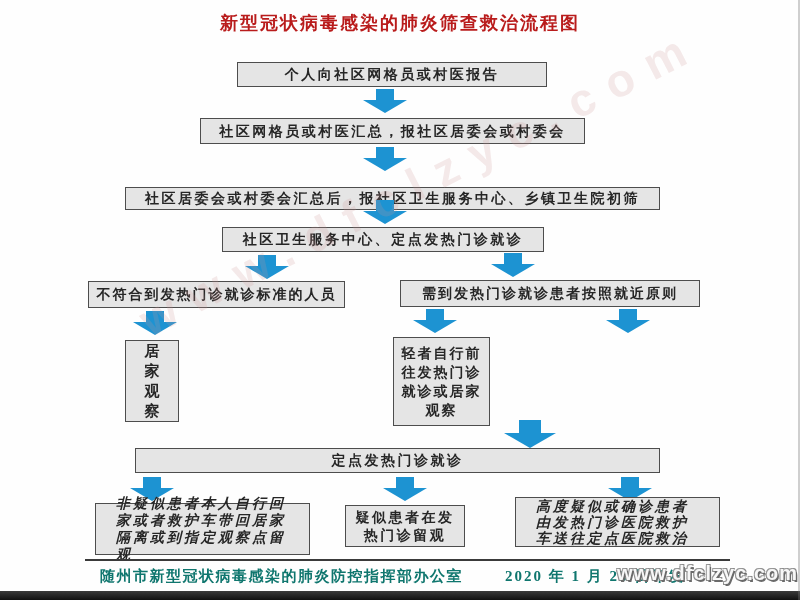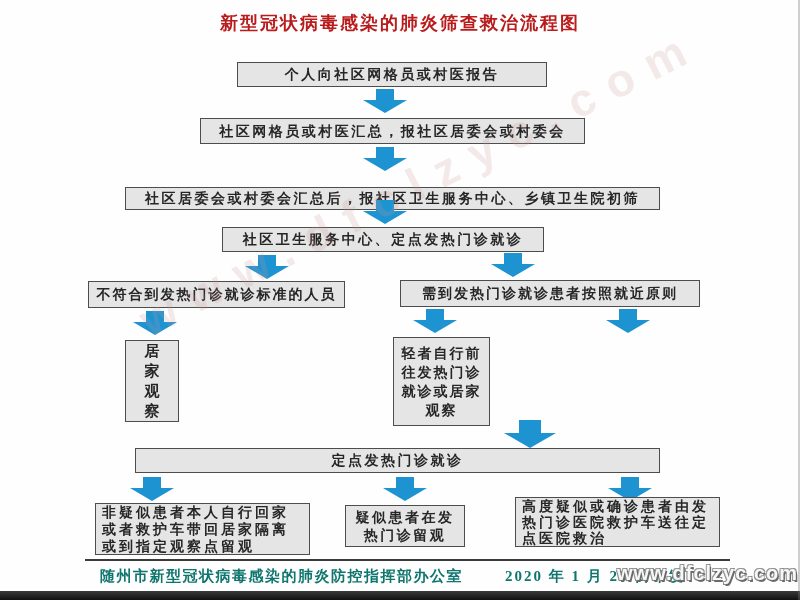--- a/index.html
+++ b/index.html
@@ -15,21 +15,21 @@
     letter-spacing:2px;color:#b91c1c;
   }
   .box{
     position:absolute;border:1.6px solid #4d4d4d;background:#e5e5e5;
     display:flex;align-items:center;justify-content:center;
     text-align:center;font-weight:bold;font-size:14px;
     letter-spacing:2.5px;line-height:19px;color:#262626;
     box-sizing:border-box;padding:1px 4px;
   }
   .box span{word-break:break-all;}
-  .box.la{justify-content:flex-start;text-align:left;padding:2px 6px;}
+  .box.la{justify-content:flex-start;text-align:left;padding:2px 20px;font-style:italic;}
   .vtext{display:inline-block;width:17px;word-break:break-all;
     line-height:20px;font-size:15px;letter-spacing:0;}
   .arrow{position:absolute;width:44px;height:24px;}
   .a-stem{position:absolute;left:13px;top:0;width:18px;height:11px;
     background:var(--arrow,#1d93d2);}
   .a-head{position:absolute;left:0;top:11px;width:0;height:0;
     border-left:22px solid transparent;border-right:22px solid transparent;
     border-top:13px solid var(--arrow,#1d93d2);}
   .arrow.lg{width:52px;height:28px;}
   .arrow.lg .a-stem{left:15px;width:22px;height:13px;}

